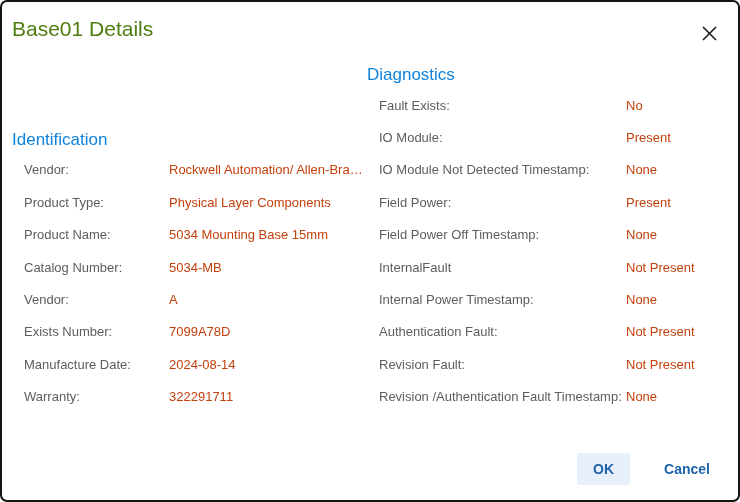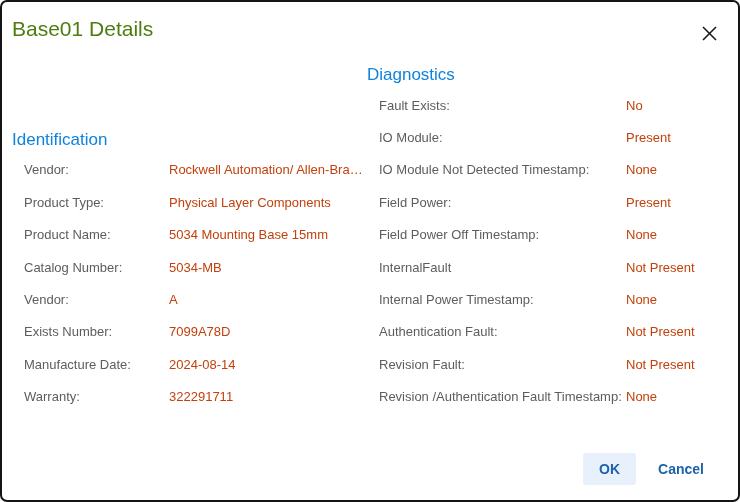--- a/index.html
+++ b/index.html
@@ -61,24 +61,24 @@
   .col-left  .row .label { min-width: 145px; }
   .col-right .row .label { min-width: 247px; }
   .row .value {
     color: #c2410c;
     overflow: hidden;
     text-overflow: ellipsis;
   }
   .col-left .row .value { max-width: 196px; }
   .footer {
     position: absolute;
-    bottom: 15px; right: 32px;
+    bottom: 15px; right: 26px;
     display: flex;
     align-items: center;
-    gap: 20px;
+    gap: 32px;
   }
   .ok-btn {
     background: #e8f1fb;
     color: #1c63a9;
     border: none;
     border-radius: 3px;
     padding: 8px 16px;
     font-size: 14px;
     font-weight: 700;
     font-family: "Liberation Sans", sans-serif;

